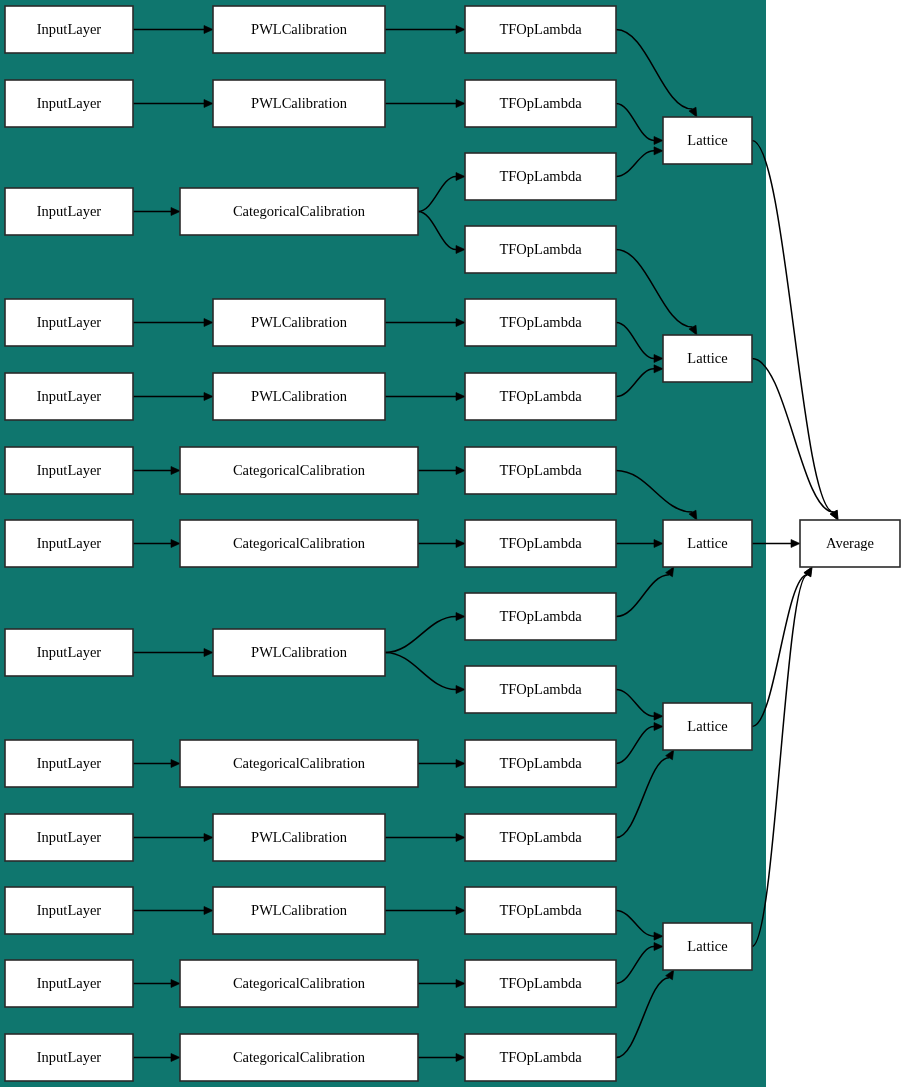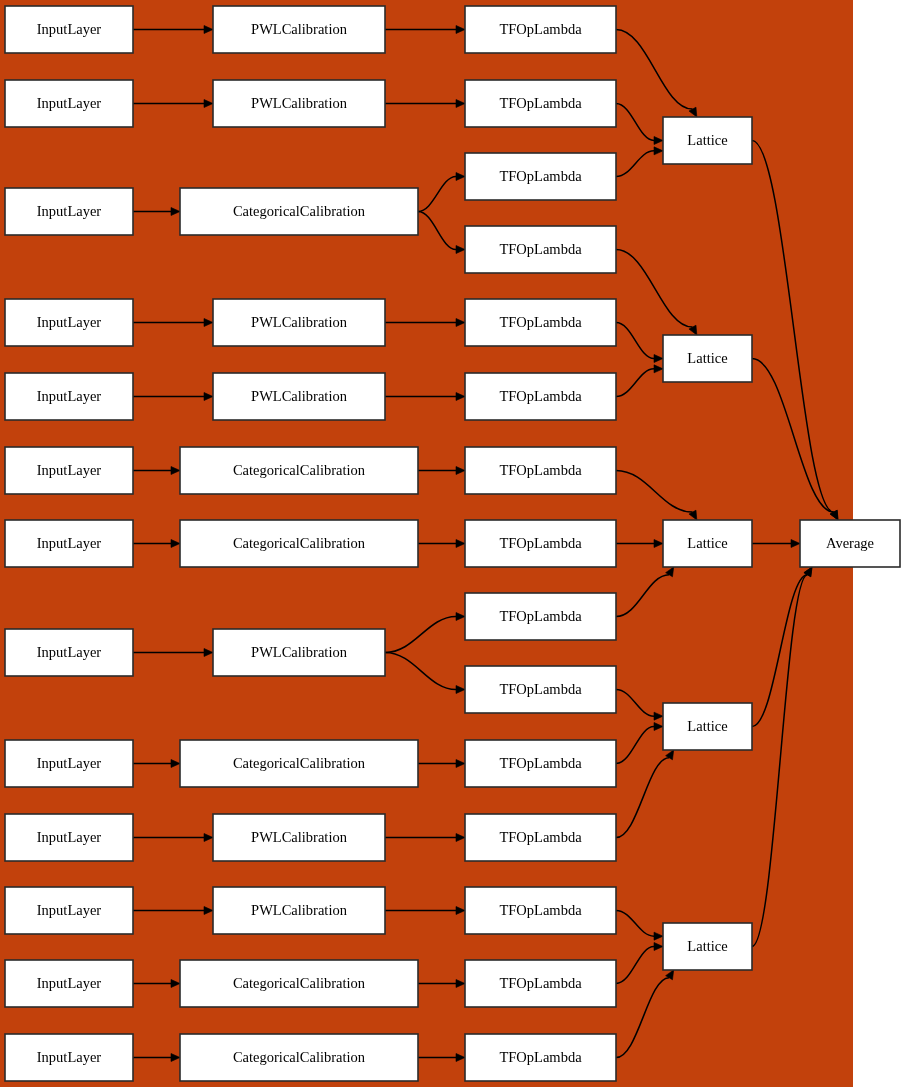--- a/index.html
+++ b/index.html
@@ -2,23 +2,23 @@
 <html><head>
 <meta charset="utf-8">
 <style>
   html, body {
     margin: 0;
     padding: 0;
     background: #ffffff;
   }
   #canvas-wrap {
     position: relative;
-    width: 853px;
+    width: 766px;
     height: 1087px;
-    background: #c2410c;
+    background: #0f766e;
     font-family: "Liberation Serif", "DejaVu Serif", serif;
   }
   svg#graph {
     display: block;
     width: 905px;
     height: 1087px;
   }
   .node-box {
     fill: #ffffff;
     stroke: #2b2b2b;

